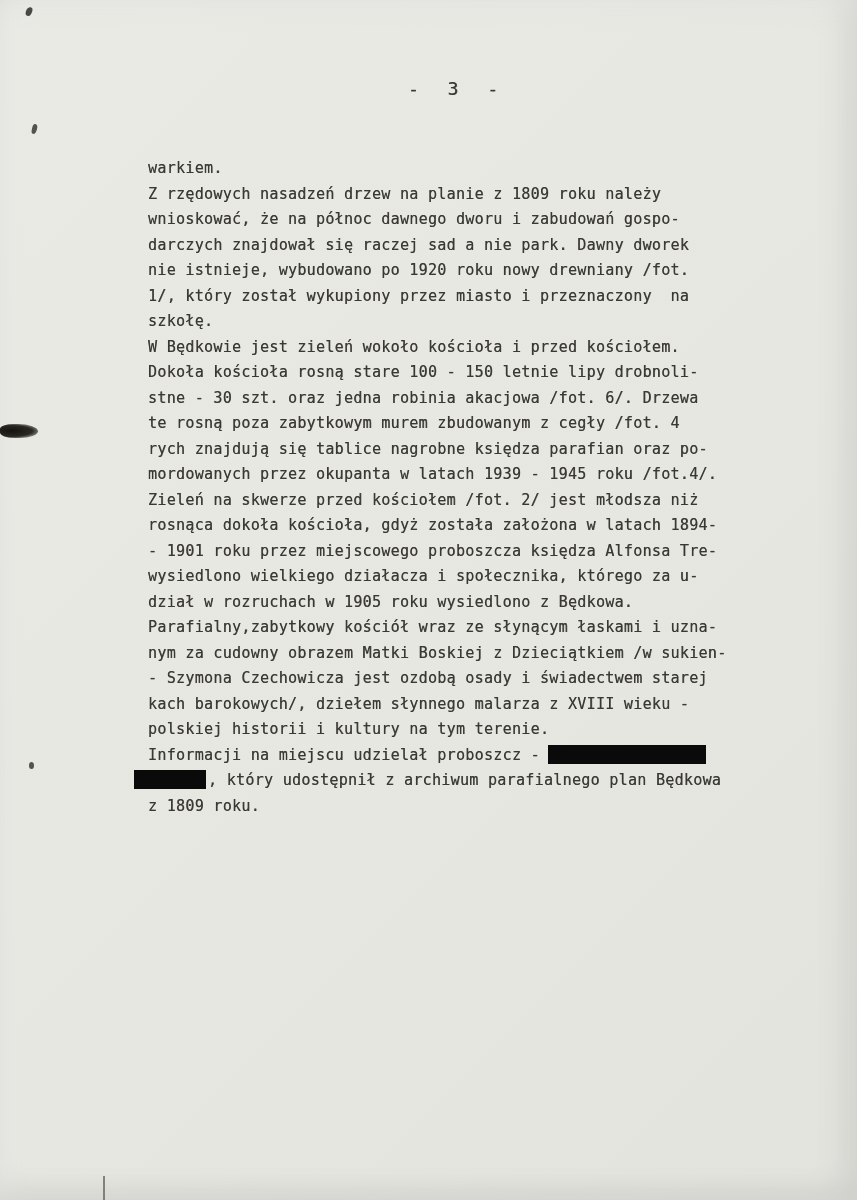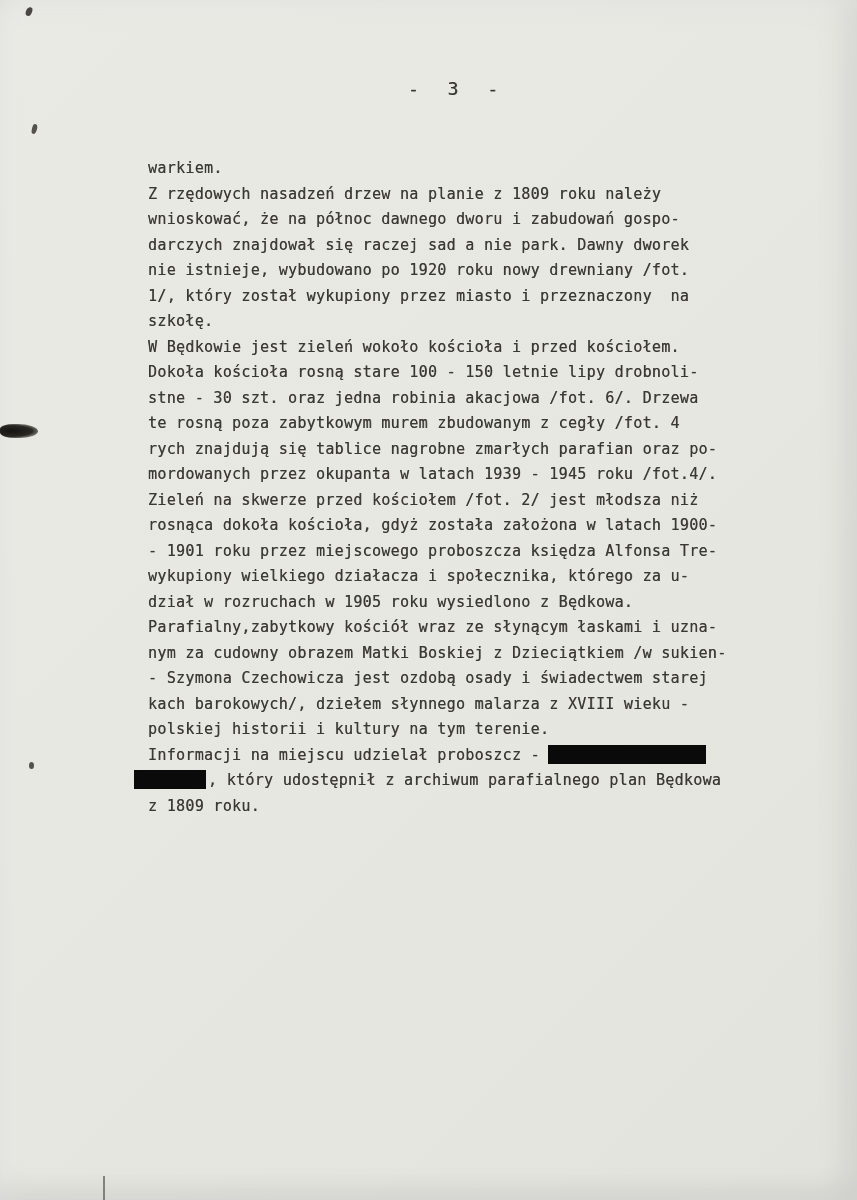--- a/index.html
+++ b/index.html
@@ -109,26 +109,26 @@
     <div class="line">Z rzędowych nasadzeń drzew na planie z 1809 roku należy</div>
     <div class="line">wnioskować, że na północ dawnego dworu i zabudowań gospo-</div>
     <div class="line">darczych znajdował się raczej sad a nie park. Dawny dworek</div>
     <div class="line">nie istnieje, wybudowano po 1920 roku nowy drewniany /fot.</div>
     <div class="line">1/, który został wykupiony przez miasto i przeznaczony  na</div>
     <div class="line">szkołę.</div>
     <div class="line">W Będkowie jest zieleń wokoło kościoła i przed kościołem.</div>
     <div class="line">Dokoła kościoła rosną stare 100 - 150 letnie lipy drobnoli-</div>
     <div class="line">stne - 30 szt. oraz jedna robinia akacjowa /fot. 6/. Drzewa</div>
     <div class="line">te rosną poza zabytkowym murem zbudowanym z cegły /fot. 4</div>
-    <div class="line">rych znajdują się tablice nagrobne zmarłych parafian oraz po-</div>
+    <div class="line">rych znajdują się tablice nagrobne księdza parafian oraz po-</div>
     <div class="line">mordowanych przez okupanta w latach 1939 - 1945 roku /fot.4/.</div>
     <div class="line">Zieleń na skwerze przed kościołem /fot. 2/ jest młodsza niż</div>
-    <div class="line">rosnąca dokoła kościoła, gdyż została założona w latach 1900-</div>
+    <div class="line">rosnąca dokoła kościoła, gdyż została założona w latach 1894-</div>
     <div class="line">- 1901 roku przez miejscowego proboszcza księdza Alfonsa Tre-</div>
-    <div class="line">wykupiony wielkiego działacza i społecznika, którego za u-</div>
+    <div class="line">wysiedlono wielkiego działacza i społecznika, którego za u-</div>
     <div class="line">dział w rozruchach w 1905 roku wysiedlono z Będkowa.</div>
     <div class="line">Parafialny,zabytkowy kościół wraz ze słynącym łaskami i uzna-</div>
     <div class="line">nym za cudowny obrazem Matki Boskiej z Dzieciątkiem /w sukien-</div>
     <div class="line">- Szymona Czechowicza jest ozdobą osady i świadectwem starej</div>
     <div class="line">kach barokowych/, dziełem słynnego malarza z XVIII wieku -</div>
     <div class="line">polskiej historii i kultury na tym terenie.</div>
 
     <div class="line"><span>Informacji na miejscu udzielał proboszcz -</span><span class="redaction-bar bar-1"></span></div>
 
     <div class="line"><span class="redaction-bar bar-2"></span><span>, który udostępnił z archiwum parafialnego plan Będkowa</span></div>

